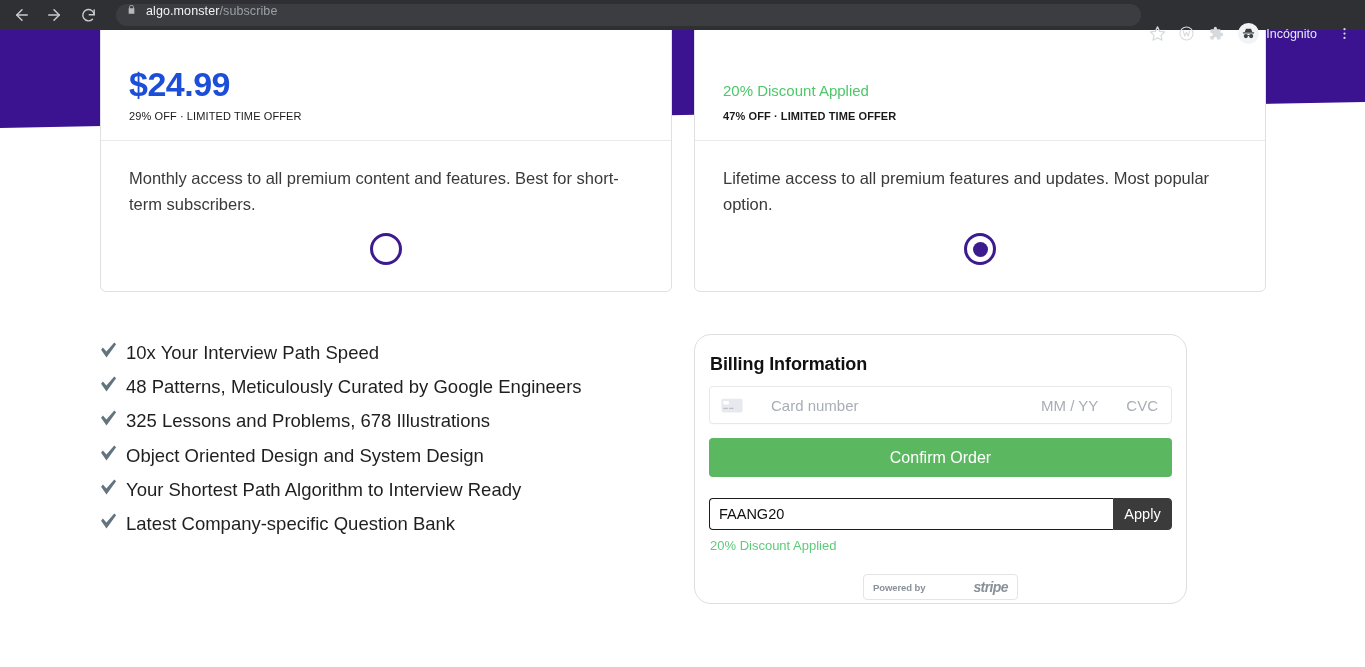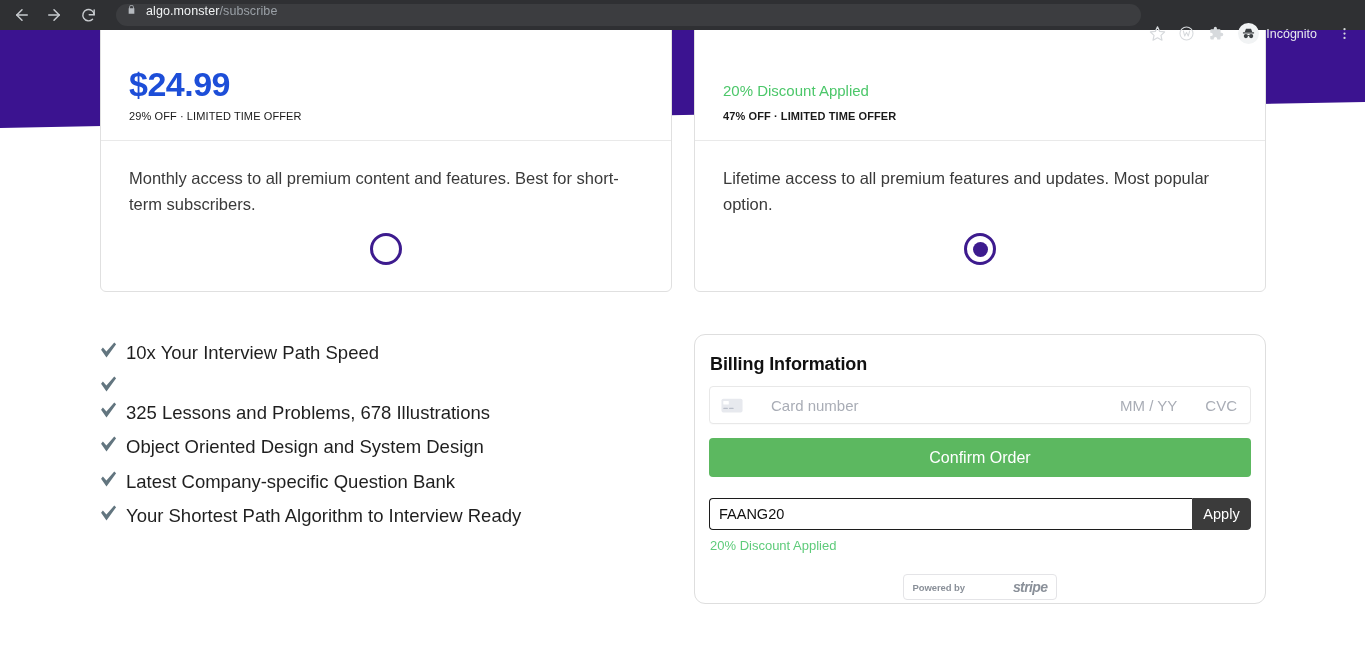--- a/index.html
+++ b/index.html
@@ -214,25 +214,25 @@
     color: #1f1f1f;
     line-height: 1.58;
     white-space: nowrap;
   }
 
   
   #billing-card {
     position: absolute;
     left: 694px;
     top: 304px;
-    width: 572px;
+    width: 493px;
     height: 270px;
     background: #ffffff;
     border: 1px solid #dedede;
-    border-radius: 11px;
+    border-radius: 17px;
     padding: 19px 14px 0 14px;
     z-index: 3;
   }
   #billing-title {
     font-size: 18px;
     font-weight: 700;
     color: #111111;
     margin-left: 1px;
     margin-bottom: 11px;
     letter-spacing: -0.1px;
@@ -462,20 +462,21 @@
           </svg>
       </span>
       <span class="feature-text">10x Your Interview Path Speed</span>
     </div>
     <div class="feature-row">
       <span class="check-icon">
         <svg width="21" height="21" viewBox="0 0 24 24">
             <path d="M3.5 12.2l2.1-2.4 4 4.6L18.6 4l2.1 1.9-11 15.2z" fill="#62757f"></path>
           </svg>
       </span>
+      <span class="feature-text">48 Patterns, Meticulously Curated by Google Engineers</span>
     </div>
     <div class="feature-row">
       <span class="check-icon">
         <svg width="21" height="21" viewBox="0 0 24 24">
             <path d="M3.5 12.2l2.1-2.4 4 4.6L18.6 4l2.1 1.9-11 15.2z" fill="#62757f"></path>
           </svg>
       </span>
       <span class="feature-text">325 Lessons and Problems, 678 Illustrations</span>
     </div>
     <div class="feature-row">
@@ -485,29 +486,29 @@
           </svg>
       </span>
       <span class="feature-text">Object Oriented Design and System Design</span>
     </div>
     <div class="feature-row">
       <span class="check-icon">
         <svg width="21" height="21" viewBox="0 0 24 24">
             <path d="M3.5 12.2l2.1-2.4 4 4.6L18.6 4l2.1 1.9-11 15.2z" fill="#62757f"></path>
           </svg>
       </span>
-      <span class="feature-text">Latest Company-specific Question Bank</span>
+      <span class="feature-text">Your Shortest Path Algorithm to Interview Ready</span>
     </div>
     <div class="feature-row">
       <span class="check-icon">
         <svg width="21" height="21" viewBox="0 0 24 24">
             <path d="M3.5 12.2l2.1-2.4 4 4.6L18.6 4l2.1 1.9-11 15.2z" fill="#62757f"></path>
           </svg>
       </span>
-      <span class="feature-text">Your Shortest Path Algorithm to Interview Ready</span>
+      <span class="feature-text">Latest Company-specific Question Bank</span>
     </div>
   </div>
 
   <div id="billing-card">
     <div id="billing-title">Billing Information</div>
 
     <div id="card-input-row">
       <svg id="card-brand-icon" viewBox="0 0 24 16">
         <rect x="0.5" y="0.5" width="23" height="15" rx="2" fill="#e7e9ee"></rect>
         <rect x="2.5" y="3" width="6" height="4" rx="0.7" fill="#ffffff"></rect>

